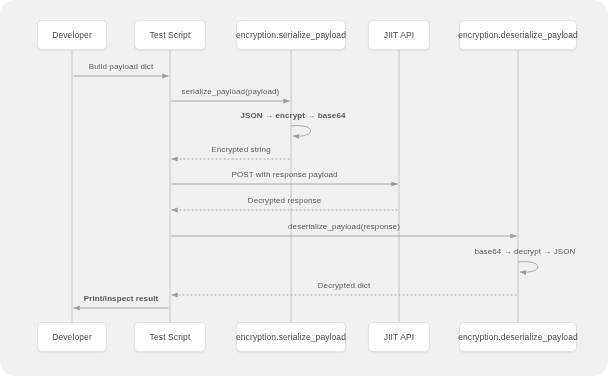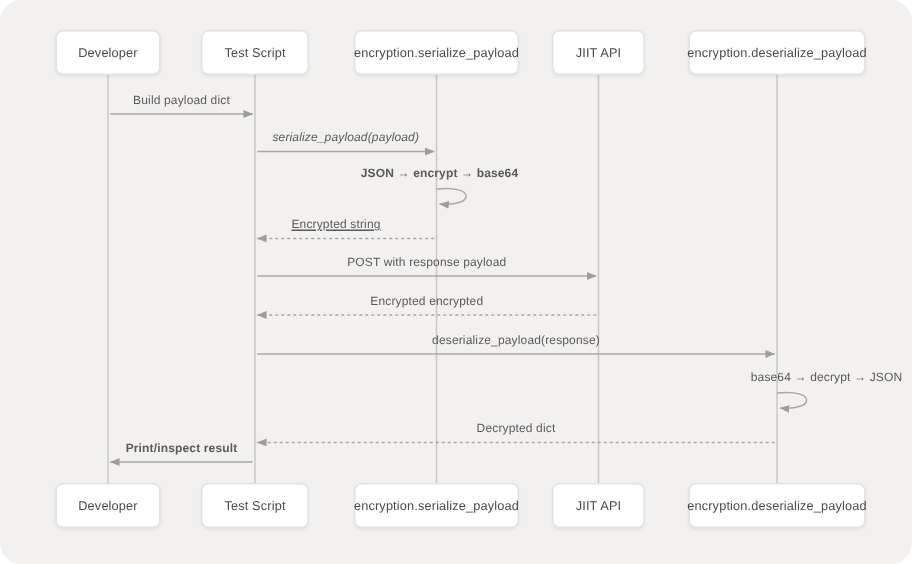--- a/index.html
+++ b/index.html
@@ -83,23 +83,23 @@
       </div>
       <div class="pbox" style="left: 368px; top: 322px; width: 62px; height: 30px;">
         <span>JIIT API</span>
       </div>
       <div class="pbox" style="left: 459px; top: 322px; width: 118px; height: 30px;">
         <span>encryption.deserialize_payload</span>
       </div>
     </div>
   <div id="labels">
       <div class="mlabel" style="left: 121px; top: 63px;">Build payload dict</div>
-      <div class="mlabel" style="left: 230.5px; top: 88px; font-style: italic;">serialize_payload(payload)</div>
+      <div class="mlabel" style="left: 230.5px; top: 88px;">serialize_payload(payload)</div>
       <div class="mlabel" style="left: 293px; top: 112px; transform: translateX(-50%); font-weight: bold;">JSON → encrypt → base64</div>
-      <div class="mlabel" style="left: 224px; top: 146px; text-decoration: underline;">Encrypted string</div>
+      <div class="mlabel" style="left: 241px; top: 146px;">Encrypted string</div>
       <div class="mlabel" style="left: 284.5px; top: 171px;">POST with response payload</div>
-      <div class="mlabel" style="left: 284.5px; top: 197px;">Encrypted encrypted</div>
+      <div class="mlabel" style="left: 284.5px; top: 197px;">Decrypted response</div>
       <div class="mlabel" style="left: 344px; top: 223px; text-align: center;">deserialize_payload(response)</div>
-      <div class="mlabel" style="left: 531px; top: 248px; transform: translateX(-50%); padding-left: 40px;">base64 → decrypt → JSON</div>
+      <div class="mlabel" style="left: 505px; top: 248px; transform: translateX(-50%); padding-left: 40px;">base64 → decrypt → JSON</div>
       <div class="mlabel" style="left: 344px; top: 282px;">Decrypted dict</div>
       <div class="mlabel" style="left: 121px; top: 295px; font-weight: bold;">Print/inspect result</div>
     </div>
 </div>
 
 </body></html>

